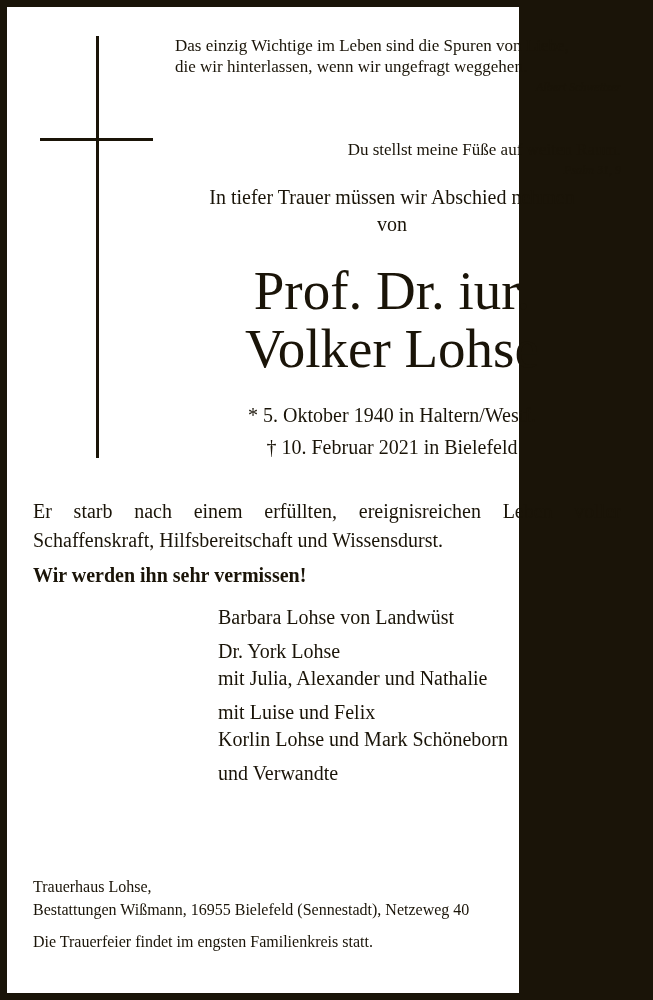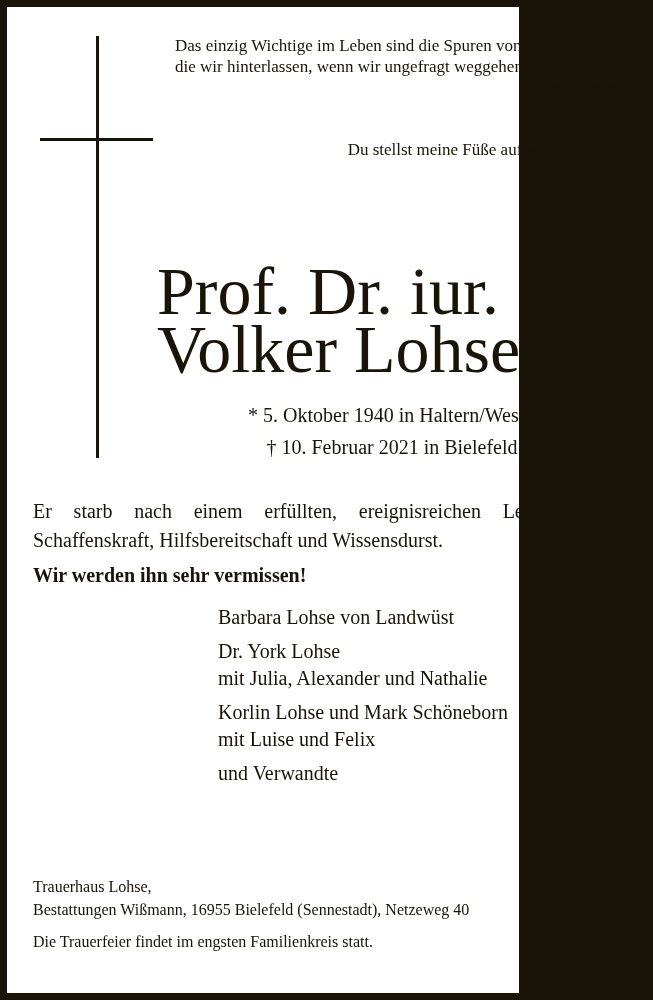--- a/index.html
+++ b/index.html
@@ -31,21 +31,21 @@
       position: absolute; left: 168px; top: 104px; width: 446px;
       font-size: 17px; line-height: 21px; text-align: right; margin-top: 28px;
     }
 
     .intro {
       position: absolute; left: 150px; top: 177px; width: 470px;
       text-align: center; font-size: 20px; line-height: 27px;
     }
     .name {
       position: absolute; left: 150px; top: 255px; width: 470px;
-      font-size: 68px; line-height: 58px; letter-spacing: 0px;
+      text-align: center; font-size: 55px; line-height: 58px; letter-spacing: 0px;
     }
     .dates {
       position: absolute; left: 150px; top: 392px; width: 470px;
       text-align: center; font-size: 20px; line-height: 32px;
     }
 
     .body-text {
       position: absolute; left: 26px; top: 490px; width: 588px;
       font-size: 20px; line-height: 29px; text-align: justify;
     }
@@ -80,20 +80,24 @@
     <span class="line">Das einzig Wichtige im Leben sind die Spuren von Liebe,</span>
     <span class="line">die wir hinterlassen, wenn wir ungefragt weggehen.</span>
     <span class="author">Albert Schweitzer</span>
   </div>
 
   <div class="quote2">
     <span style="display:block">Du stellst meine Füße auf weiten Raum.</span>
     <span class="author">Psalm 31, 9</span>
   </div>
 
+  <div class="intro">
+    <span style="display:block">In tiefer Trauer müssen wir Abschied nehmen</span>
+    <span style="display:block">von</span>
+  </div>
 
   <div class="name">
     <span style="display:block">Prof. Dr. iur.</span>
     <span style="display:block">Volker Lohse</span>
   </div>
 
   <div class="dates">
     <span style="display:block">* 5. Oktober 1940 in Haltern/Westf.</span>
     <span style="display:block">† 10. Februar 2021 in Bielefeld</span>
   </div>
@@ -105,22 +109,22 @@
 
   <div class="mourners">
     <div class="group">
       <span>Barbara Lohse von Landwüst</span>
     </div>
     <div class="group">
       <span>Dr. York Lohse</span>
       <span>mit Julia, Alexander und Nathalie</span>
     </div>
     <div class="group">
+      <span>mit Luise und Felix</span>
       <span>Korlin Lohse und Mark Schöneborn</span>
-      <span>mit Luise und Felix</span>
     </div>
     <div class="group">
       <span>und Verwandte</span>
     </div>
   </div>
 
   <div class="footer">
     <span>Trauerhaus Lohse,</span>
     <span>Bestattungen Wißmann, 16955 Bielefeld (Sennestadt), Netzeweg 40</span>
     <span class="ceremony">Die Trauerfeier findet im engsten Familienkreis statt.</span>

